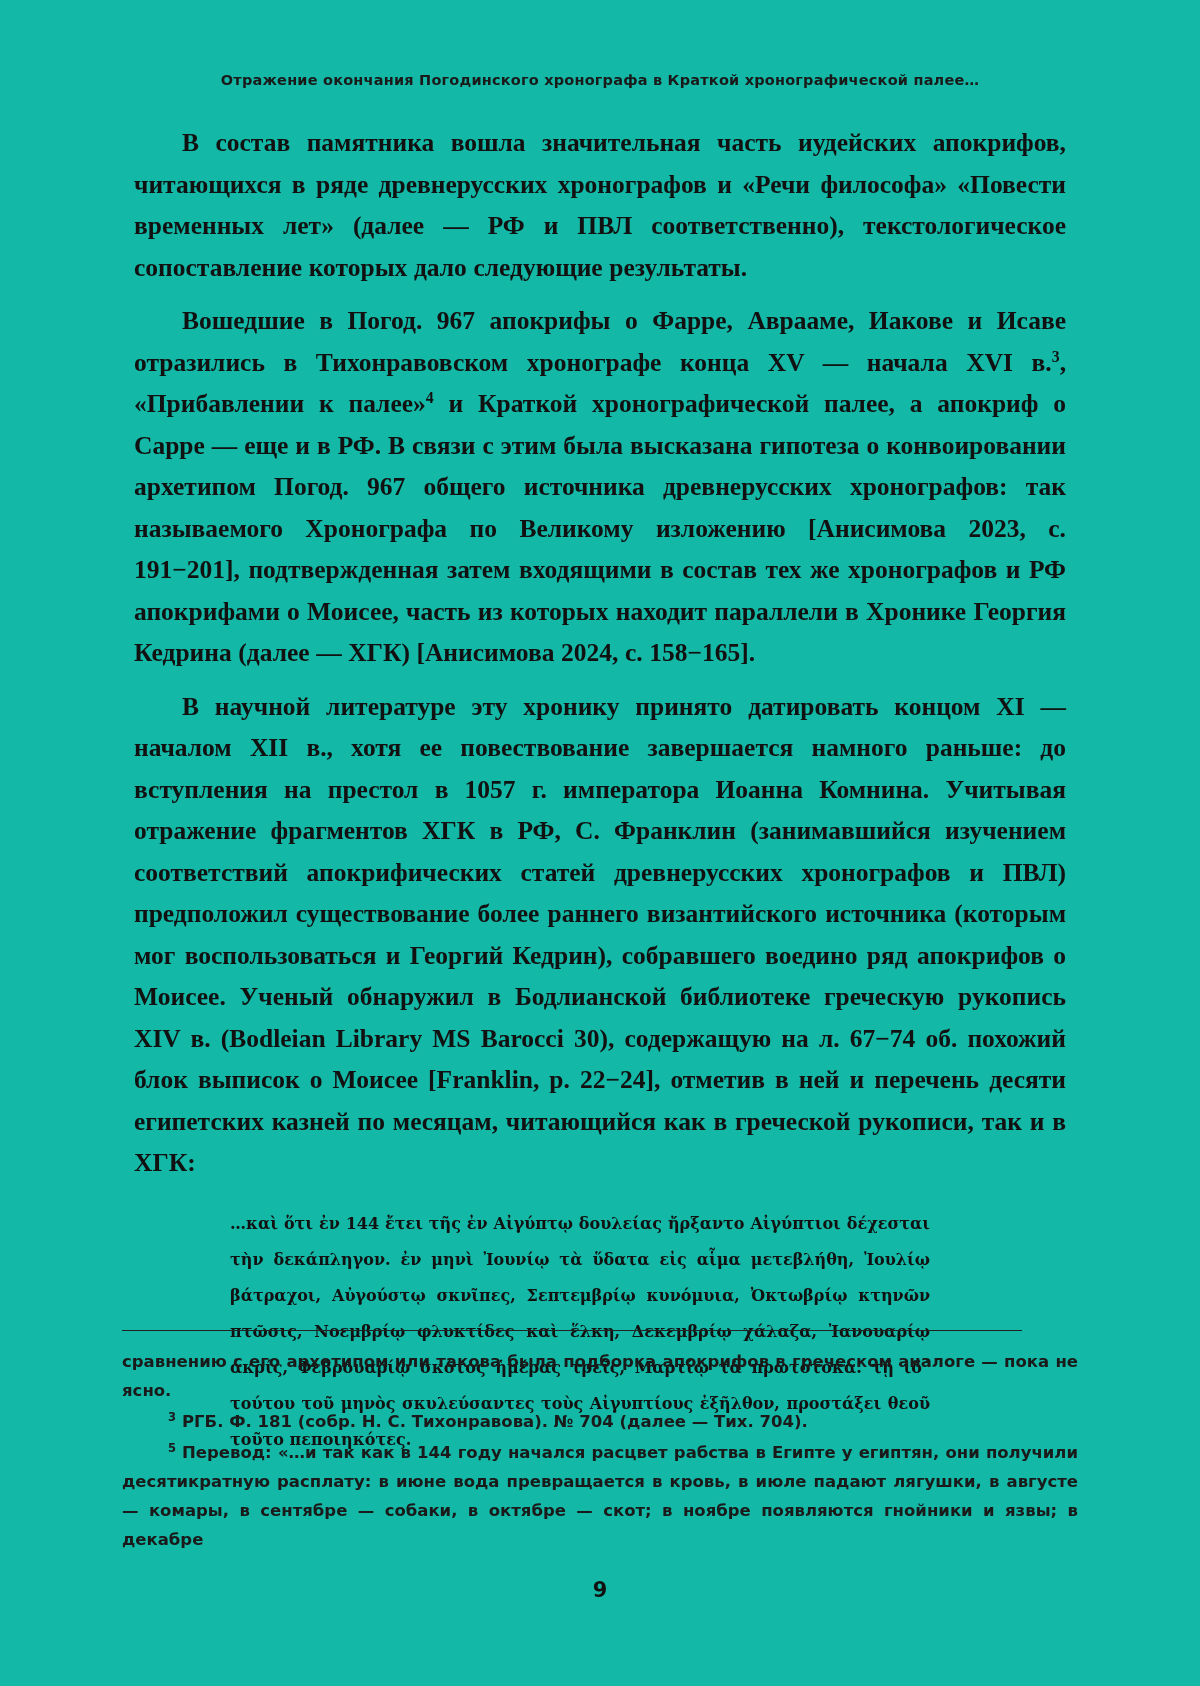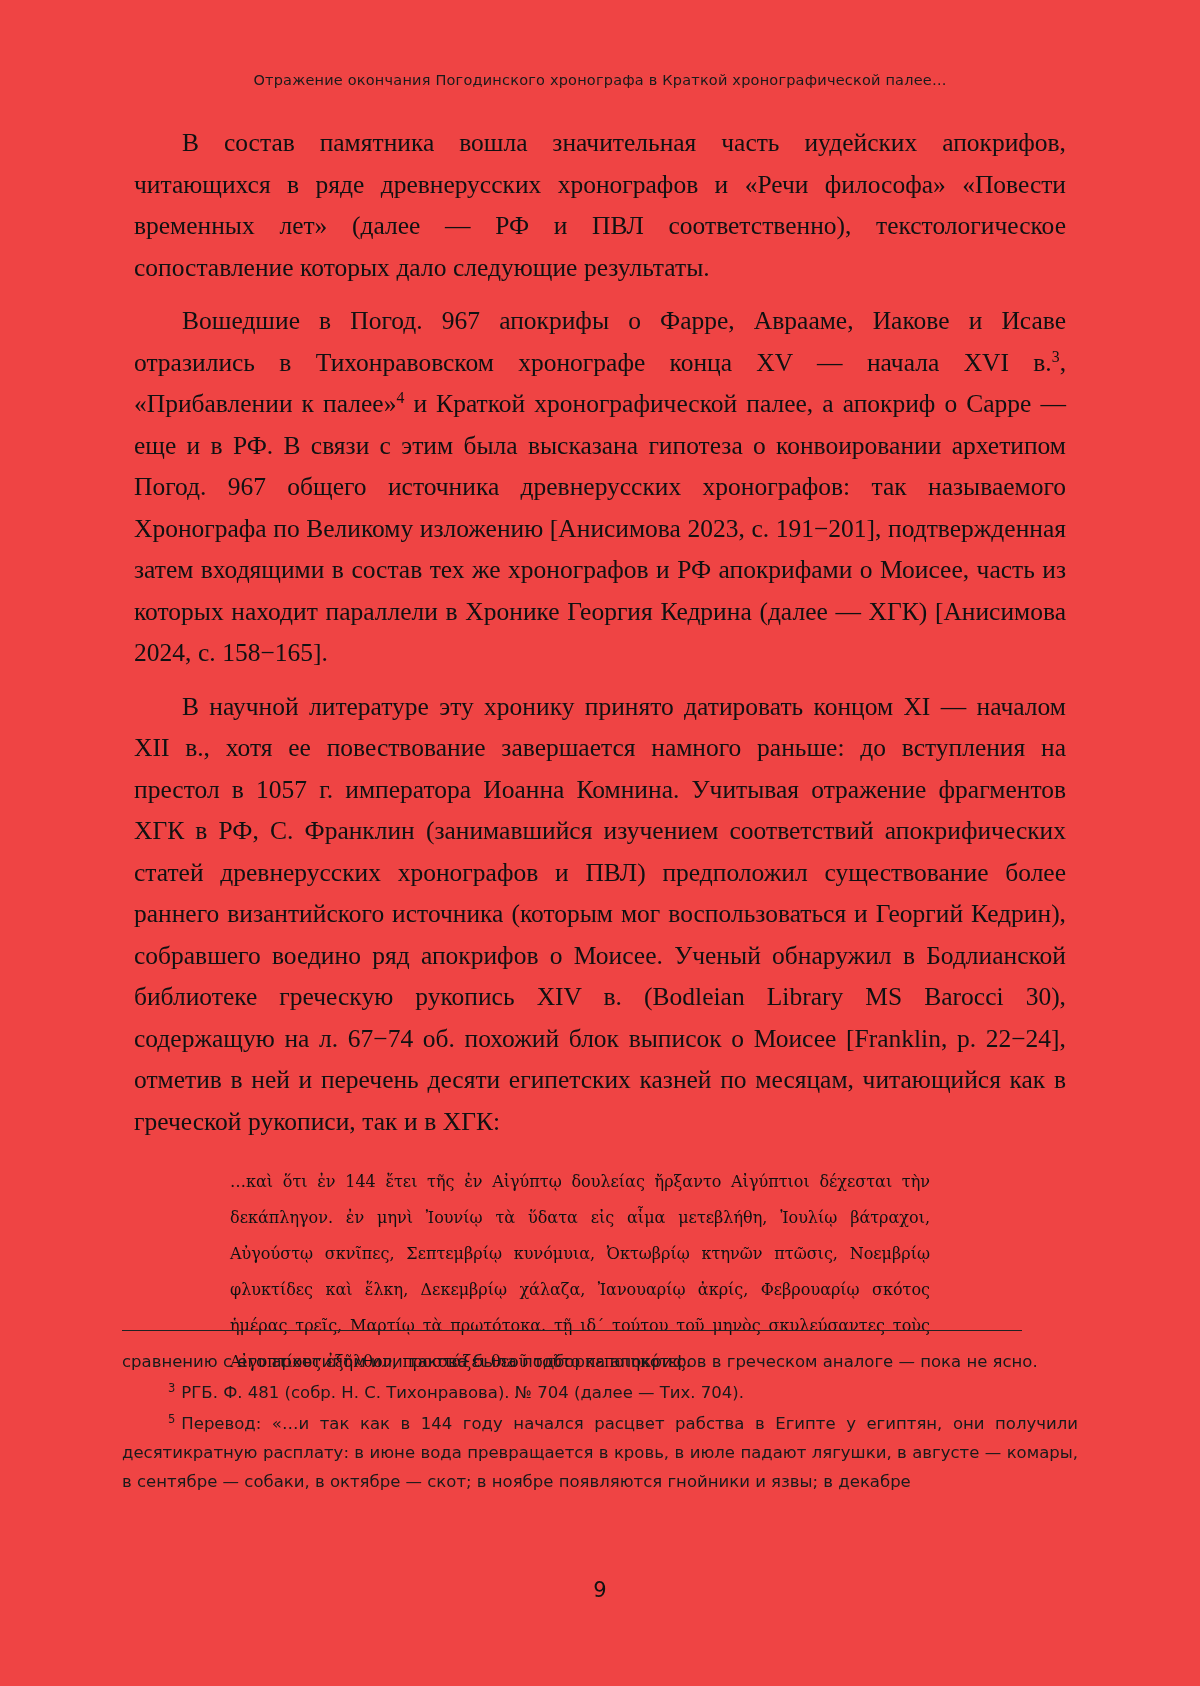--- a/index.html
+++ b/index.html
@@ -5,25 +5,26 @@
   html, body {
     margin: 0;
     padding: 0;
     background: #ffffff;
   }
   .page {
     position: relative;
     width: 1200px;
     height: 1686px;
     margin: 0 auto;
-    background: #ef4444;
+    background: #14b8a6;
     box-sizing: border-box;
     font-family: "Liberation Serif", serif;
     color: #111111;
     overflow: hidden;
+    font-weight: bold;
   }
 
   .running-head {
     position: absolute;
     top: 72px;
     left: 0;
     width: 100%;
     text-align: center;
     font-family: "DejaVu Sans", sans-serif;
     font-size: 14.5px;
@@ -140,21 +141,21 @@
     </div>
 
 
   </div>
 
   <div class="footnotes">
     <div class="fn-rule"></div>
 
     <p class="fn cont">сравнению с его архетипом или такова была подборка апокрифов в греческом аналоге — пока не ясно.</p>
 
-    <p class="fn numbered"><span class="fn-num">3</span><span>РГБ. Ф. 481 (собр. Н. С. Тихонравова). № 704 (далее — Тих. 704).</span></p>
+    <p class="fn numbered"><span class="fn-num">3</span><span>РГБ. Ф. 181 (собр. Н. С. Тихонравова). № 704 (далее — Тих. 704).</span></p>
 
 
     <p class="fn numbered"><span class="fn-num">5</span><span>Перевод: «…и так как в 144 году начался расцвет рабства в Египте у египтян, они получили десятикратную расплату: в июне вода превращается в кровь, в июле падают лягушки, в августе — комары, в сентябре — собаки, в октябре — скот; в ноябре появляются гнойники и язвы; в декабре</span></p>
   </div>
 
   <div class="folio">9</div>
 
 </div>
 
 </body></html>

